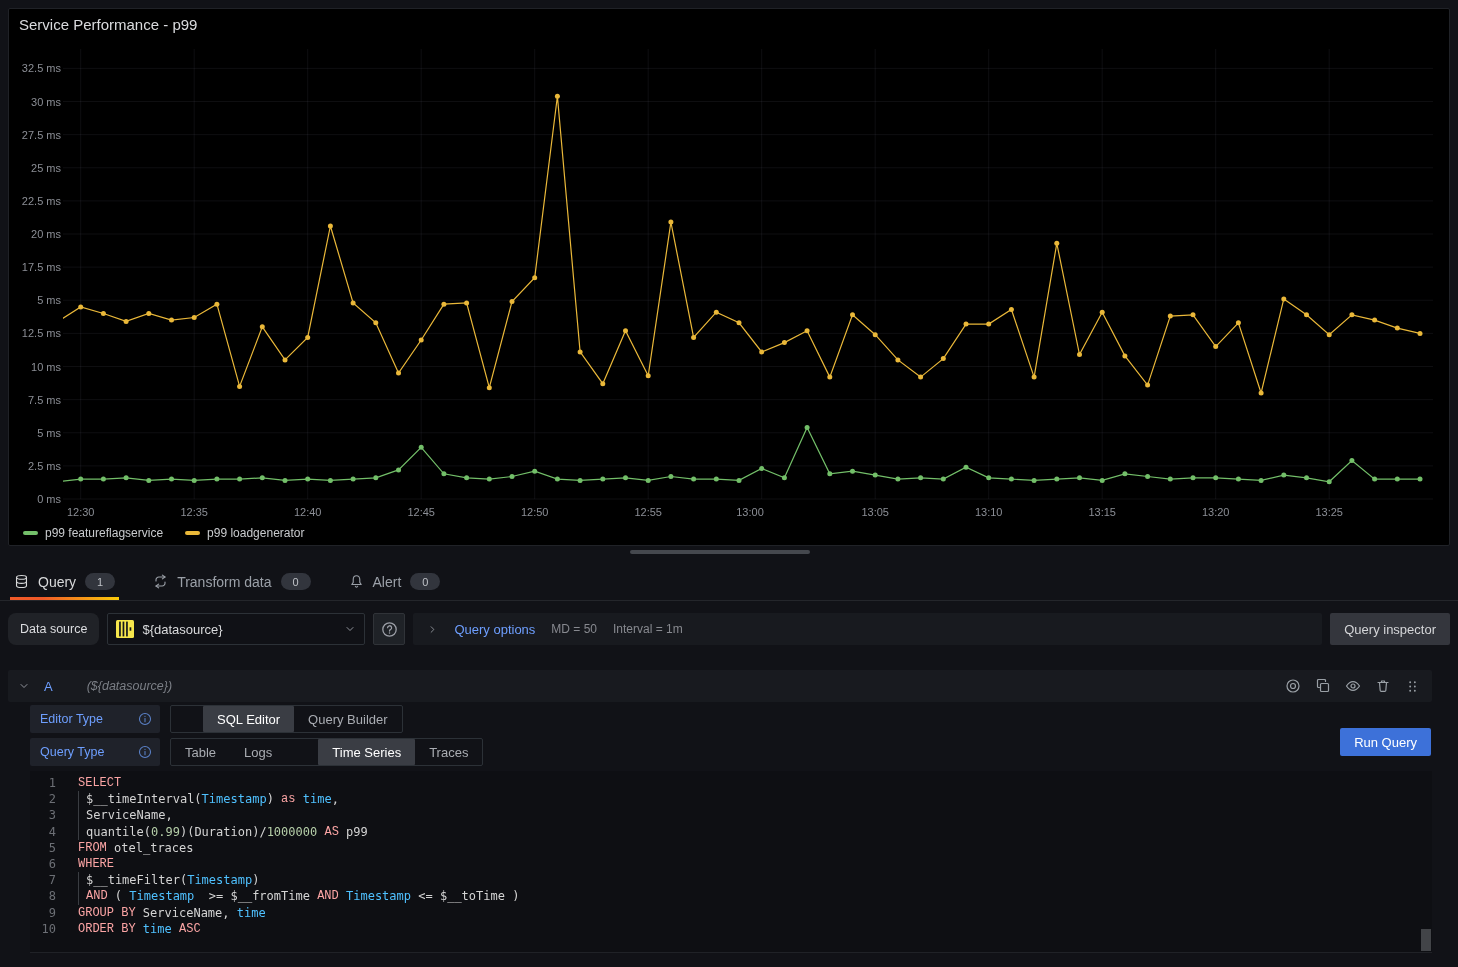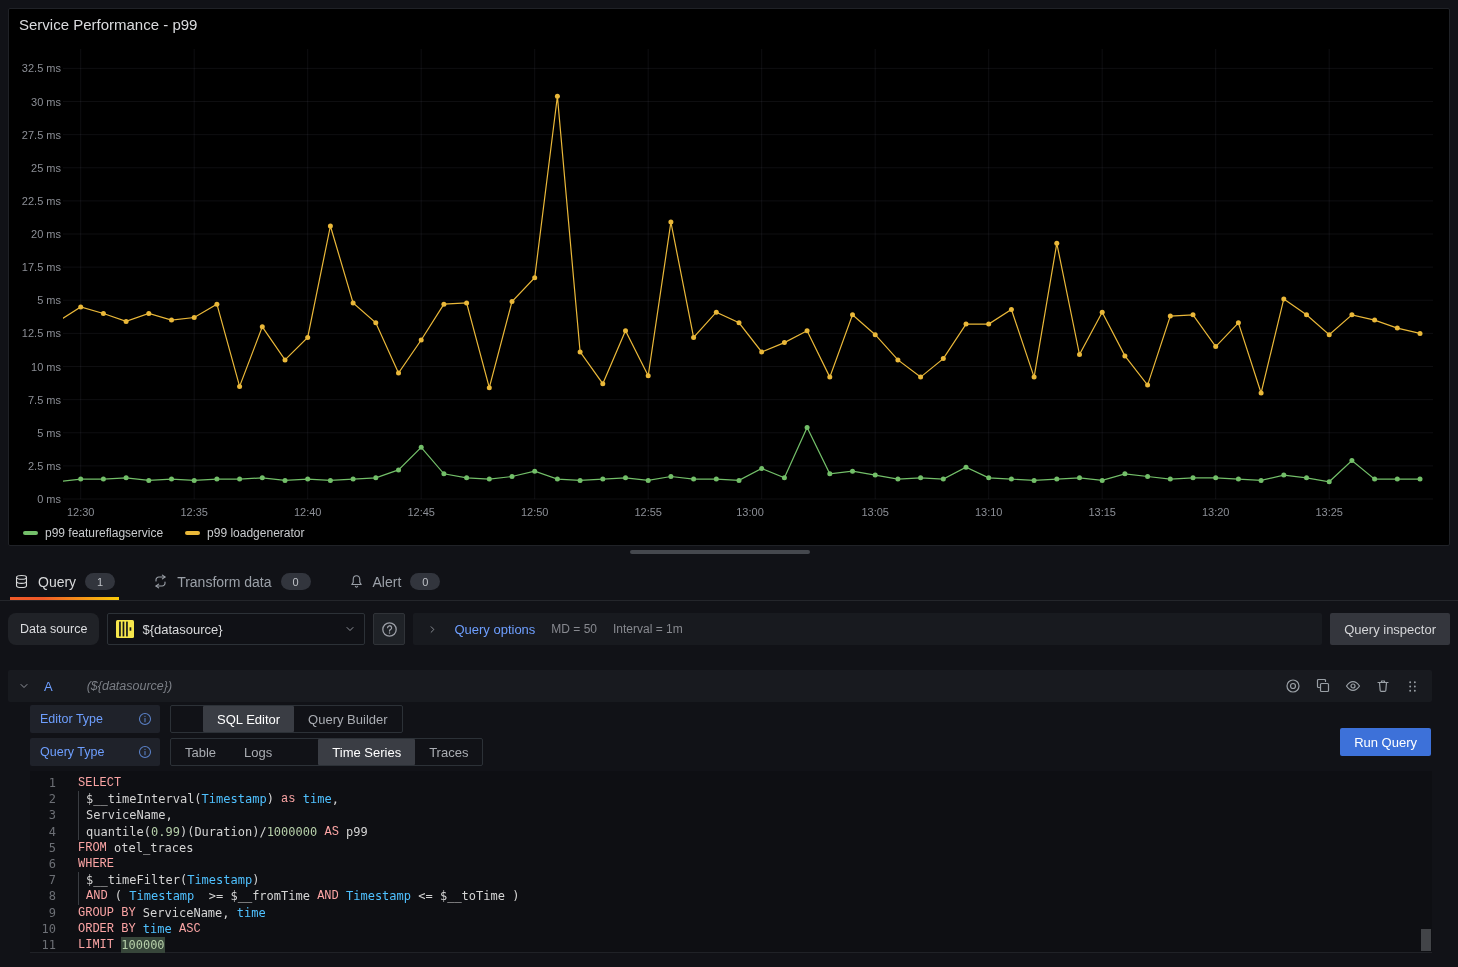--- a/index.html
+++ b/index.html
@@ -465,17 +465,16 @@
       <div class="code-line"><span class="ln">1</span><span class="lcode"><span class="tok-kw">SELECT</span></span></div>
       <div class="code-line"><span class="ln">2</span><span class="lcode"><span class="guide"></span><span class="tok-pl">$__timeInterval(</span><span class="tok-var">Timestamp</span><span class="tok-pl">) </span><span class="tok-kw">as</span><span class="tok-pl"> </span><span class="tok-var">time</span><span class="tok-pl">,</span></span></div>
       <div class="code-line"><span class="ln">3</span><span class="lcode"><span class="guide"></span><span class="tok-pl">ServiceName,</span></span></div>
       <div class="code-line"><span class="ln">4</span><span class="lcode"><span class="guide"></span><span class="tok-pl">quantile(</span><span class="tok-num">0.99</span><span class="tok-pl">)(Duration)/</span><span class="tok-num">1000000</span><span class="tok-pl"> </span><span class="tok-kw">AS</span><span class="tok-pl"> p99</span></span></div>
       <div class="code-line"><span class="ln">5</span><span class="lcode"><span class="tok-kw">FROM</span><span class="tok-pl"> otel_traces</span></span></div>
       <div class="code-line"><span class="ln">6</span><span class="lcode"><span class="tok-kw">WHERE</span></span></div>
       <div class="code-line"><span class="ln">7</span><span class="lcode"><span class="guide"></span><span class="tok-pl">$__timeFilter(</span><span class="tok-var">Timestamp</span><span class="tok-pl">)</span></span></div>
       <div class="code-line"><span class="ln">8</span><span class="lcode"><span class="guide"></span><span class="tok-kw">AND</span><span class="tok-pl"> ( </span><span class="tok-var">Timestamp</span><span class="tok-pl">  &gt;= </span><span class="tok-pl">$__fromTime </span><span class="tok-kw">AND</span><span class="tok-pl"> </span><span class="tok-var">Timestamp</span><span class="tok-pl"> &lt;= </span><span class="tok-pl">$__toTime )</span></span></div>
       <div class="code-line"><span class="ln">9</span><span class="lcode"><span class="tok-kw">GROUP BY</span><span class="tok-pl"> ServiceName, </span><span class="tok-var">time</span></span></div>
       <div class="code-line"><span class="ln">10</span><span class="lcode"><span class="tok-kw">ORDER BY</span><span class="tok-pl"> </span><span class="tok-var">time</span><span class="tok-pl"> </span><span class="tok-kw">ASC</span></span></div>
-      <div class="code-line"><span class="ln">11</span><span class="lcode"><span class="tok-kw">LIMIT</span><span class="tok-pl"> </span><span class="tok-num tok-sel">100000</span></span></div>
     </div>
   <div class="ed-thumb" style="position:absolute;left:1421px;top:929px;right:auto;"></div>
 
 </div>
 
 </body></html>

